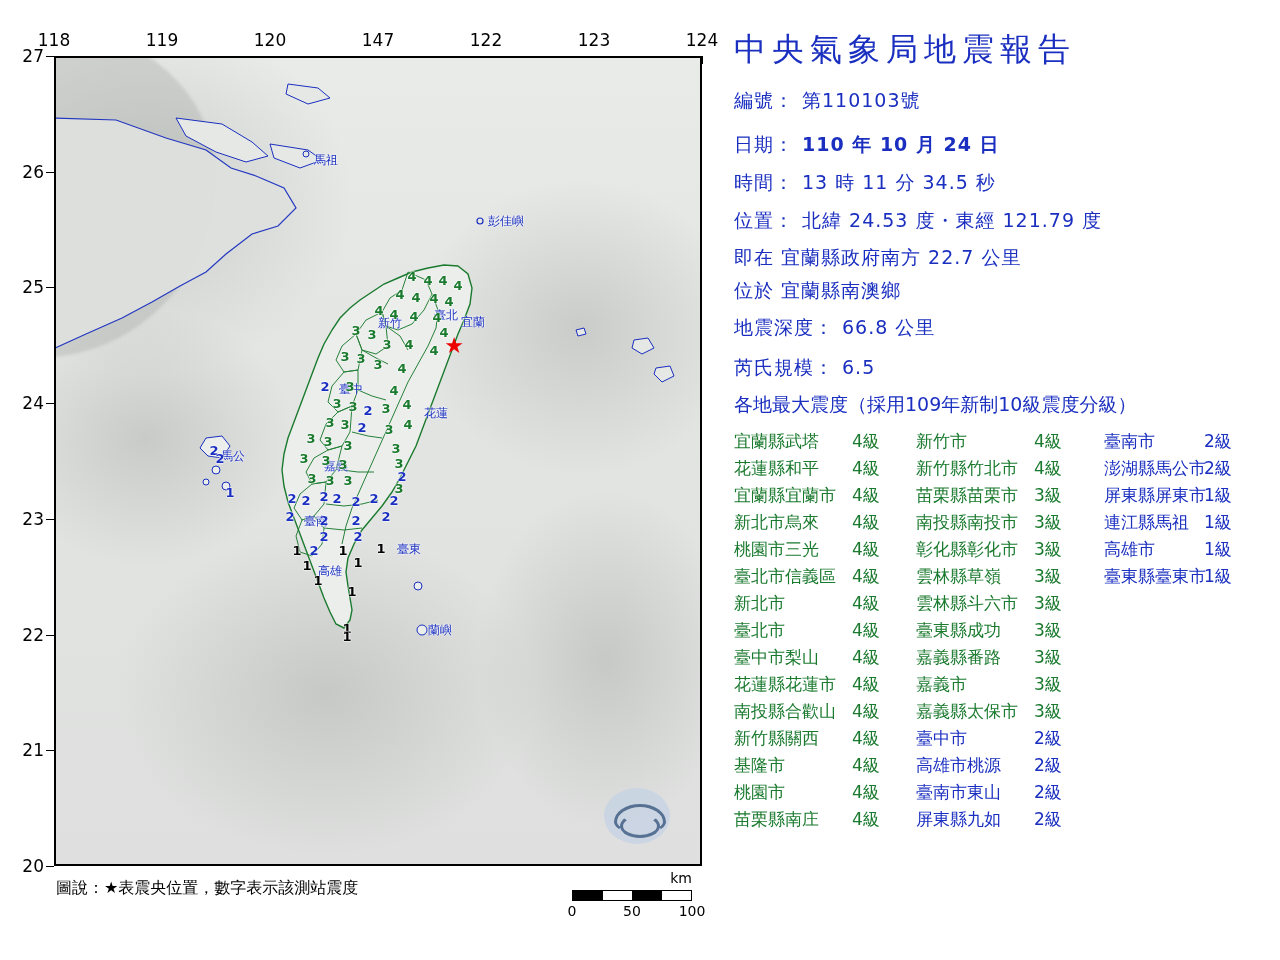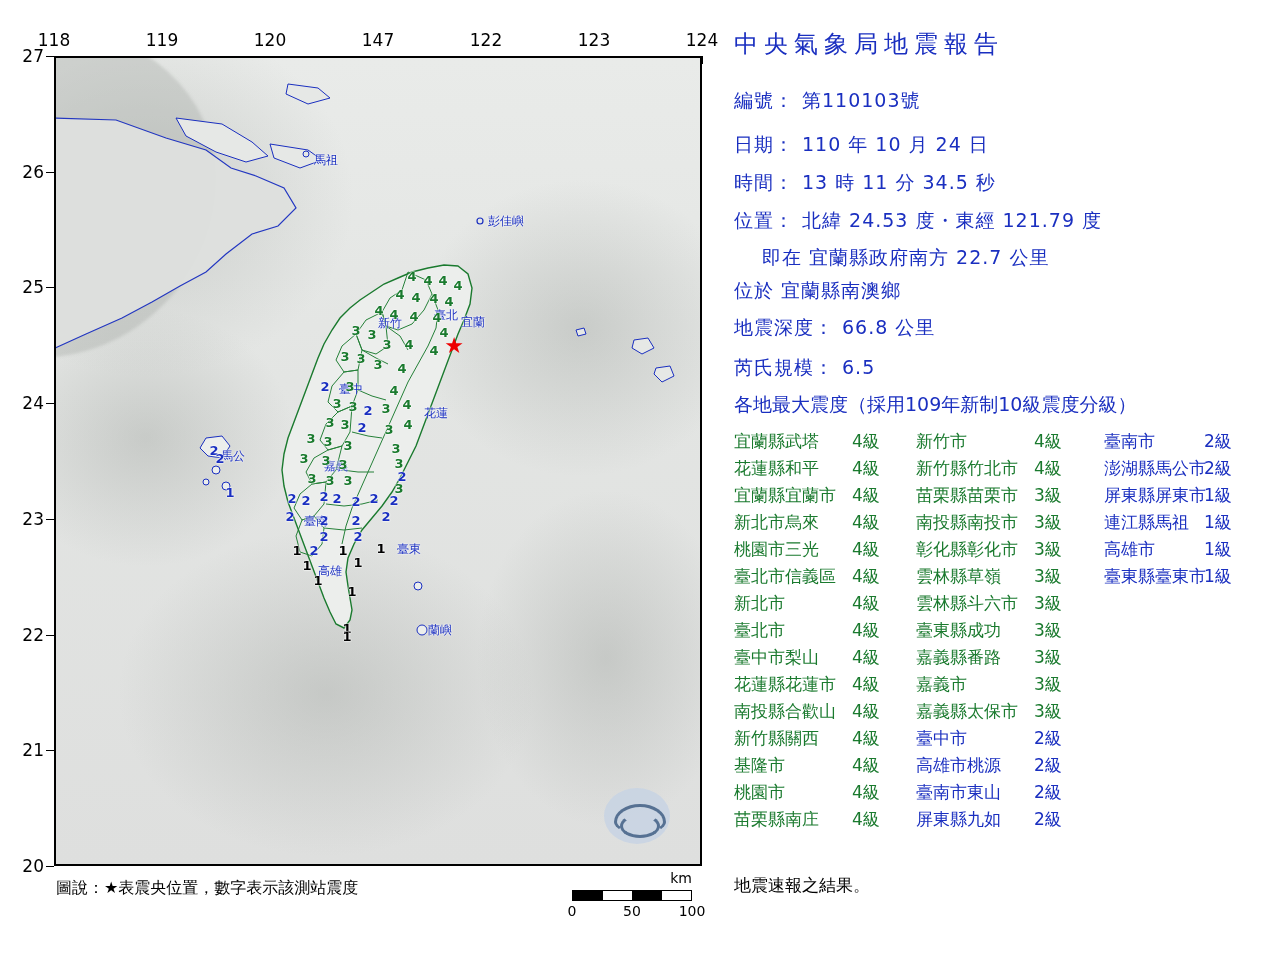--- a/index.html
+++ b/index.html
@@ -186,21 +186,21 @@
     position: absolute;
     left: 712px;
     top: 0;
     width: 568px;
     height: 960px;
   }
   #report-title {
     position: absolute;
     left: 22px;
     top: 28px;
-    font-size: 24px;
+    font-size: 32px;
     color: #1a2fc0;
     letter-spacing: 6px;
     white-space: nowrap;
     font-weight: normal;
   }
   .meta-line {
     position: absolute;
     left: 22px;
     font-size: 19px;
     color: #1a2fc0;
@@ -478,24 +478,24 @@
           <span style="left: 120px;">100</span>
         </div>
     </div>
   </div>
 
   <div id="info-panel">
     <div id="report-title">中央氣象局地震報告</div>
 
     <div id="meta-list">
         <div class="meta-line" style="top: 88px;"><span>編號：</span><span style="margin-left: 8px;">第110103號</span></div>
-        <div class="meta-line" style="top: 132px;"><span>日期：</span><span style="margin-left: 8px;">110 年 10 月 24 日</span></div>
+        <div class="meta-line" style="top: 132px;"><span>日期：</span><span style="margin-left: 8px; font-weight: bold;">110 年 10 月 24 日</span></div>
         <div class="meta-line" style="top: 170px;"><span>時間：</span><span style="margin-left: 8px;">13 時 11 分 34.5 秒</span></div>
         <div class="meta-line" style="top: 208px;"><span>位置：</span><span style="margin-left: 8px;">北緯 24.53 度・東經 121.79 度</span></div>
-        <div class="meta-line" style="top: 245px; margin-left: 28px;"><span></span><span style="margin-left: 0px;">即在 宜蘭縣政府南方 22.7 公里</span></div>
+        <div class="meta-line" style="top: 245px;"><span></span><span style="margin-left: 0px;">即在 宜蘭縣政府南方 22.7 公里</span></div>
         <div class="meta-line" style="top: 278px;"><span></span><span style="margin-left: 0px;">位於 宜蘭縣南澳鄉</span></div>
         <div class="meta-line" style="top: 315px;"><span>地震深度：</span><span style="margin-left: 8px;">66.8 公里</span></div>
         <div class="meta-line" style="top: 355px;"><span>芮氏規模：</span><span style="margin-left: 8px;">6.5</span></div>
       </div>
 
     <div id="intensity-heading">各地最大震度（採用109年新制10級震度分級）</div>
 
     <div id="intensity-table">
         <div class="int-col" style="left: 0px;">
           <div class="int-row">
@@ -643,16 +643,15 @@
             <span class="level lv1" style="left: 100px;">1級</span>
           </div>
           <div class="int-row">
             <span class="place lv1">臺東縣臺東市</span>
             <span class="level lv1" style="left: 100px;">1級</span>
           </div>
         </div>
       </div>
 
     <div id="footnote">
-      <div>地震速報之結果。</div>
     </div>
   </div>
 </div>
 
 </body></html>

